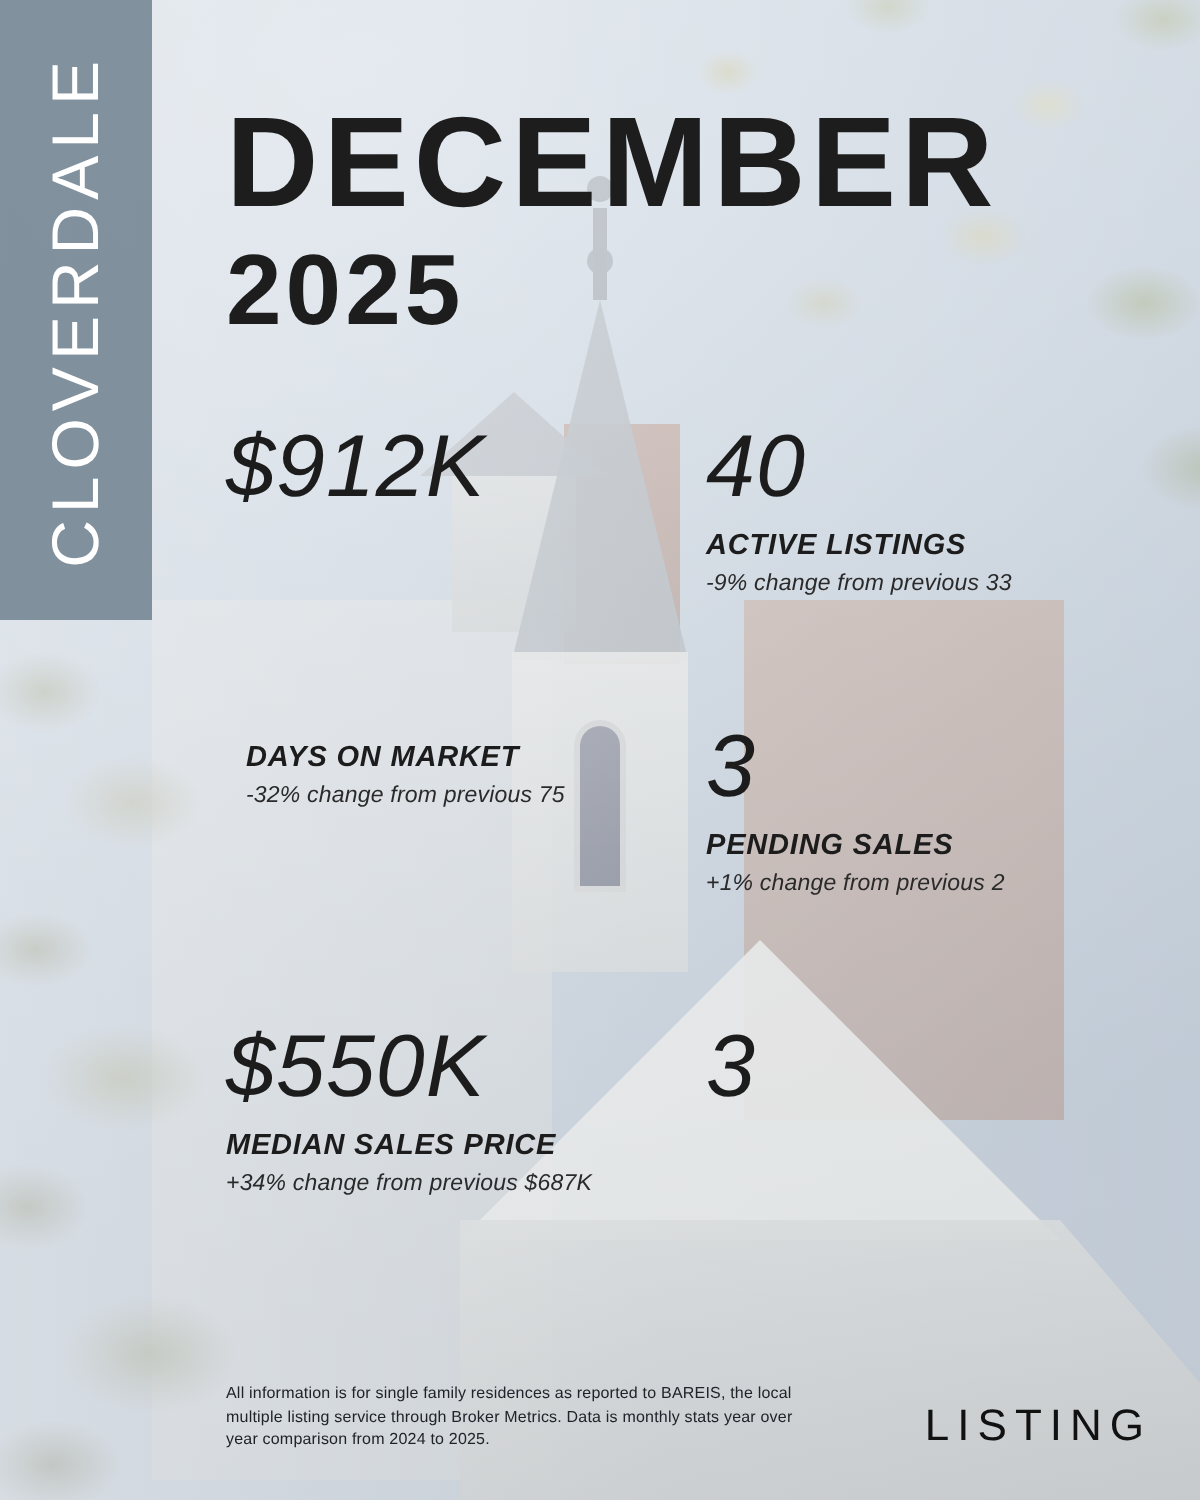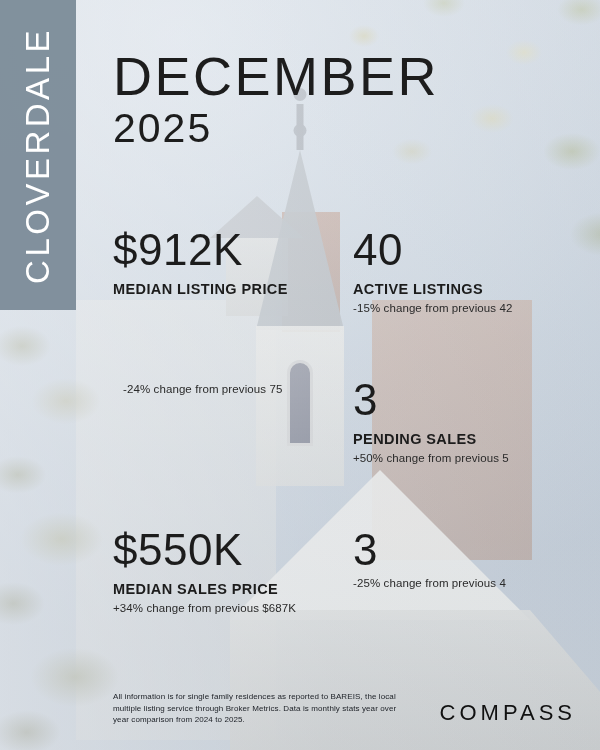--- a/index.html
+++ b/index.html
@@ -192,41 +192,42 @@
     white-space: nowrap;
   }
 
   
   .headline {
     position: absolute;
     left: 113px; top: 48px;
     color: #1d1d1d;
   }
   .headline .month {
-    font-size: 54px;
-    font-weight: 400;
+    font-size: 64px;
+    font-weight: 700;
     letter-spacing: 2.5px;
     line-height: 1.04;
   }
   .headline .year {
-    font-size: 41px;
-    font-weight: 400;
+    font-size: 50px;
+    font-weight: 700;
     letter-spacing: 2px;
     line-height: 1.12;
     margin-top: 2px;
   }
 
   
   .stats {
     position: absolute;
-    left: 113px; top: 228px;
+    left: 113px; top: 212px;
     width: 420px;
     display: grid;
     grid-template-columns: 240px 180px;
     grid-auto-rows: 150px;
+    font-style: italic;
   }
   .stat { position: relative; }
   .stat .value {
     font-size: 44px;
     font-weight: 500;
     letter-spacing: 0.5px;
     color: #1c1c1c;
     line-height: 1;
   }
   .stat .label {
@@ -309,50 +310,49 @@
 
   <div class="headline">
     <div class="month">DECEMBER</div>
     <div class="year">2025</div>
   </div>
 
   <div class="stats">
 
     <div class="stat r1c1">
       <div class="value">$912K</div>
-      <div class="label">MEDIAN LISTING PRICE</div>
     </div>
 
     <div class="stat r1c2">
       <div class="value">40</div>
       <div class="label">ACTIVE LISTINGS</div>
-      <div class="delta">-15% change from previous 42</div>
+      <div class="delta">-9% change from previous 33</div>
     </div>
 
     <div class="stat r2c1">
-      <div class="delta">-24% change from previous 75</div>
+      <div class="label">DAYS ON MARKET</div>
+      <div class="delta">-32% change from previous 75</div>
     </div>
 
     <div class="stat r2c2">
       <div class="value">3</div>
       <div class="label">PENDING SALES</div>
-      <div class="delta">+50% change from previous 5</div>
+      <div class="delta">+1% change from previous 2</div>
     </div>
 
     <div class="stat r3c1">
       <div class="value">$550K</div>
       <div class="label">MEDIAN SALES PRICE</div>
       <div class="delta">+34% change from previous $687K</div>
     </div>
 
     <div class="stat r3c2">
       <div class="value">3</div>
-      <div class="delta">-25% change from previous 4</div>
     </div>
 
   </div>
 
   <div class="footer">
     <div class="disclaimer">All information is for single family residences as reported to BAREIS, the local multiple listing service through Broker Metrics. Data is monthly stats year over year comparison from 2024 to 2025.</div>
-    <div class="brand">COMPASS</div>
+    <div class="brand">LISTING</div>
   </div>
 
 </div>
 
 </body></html>

